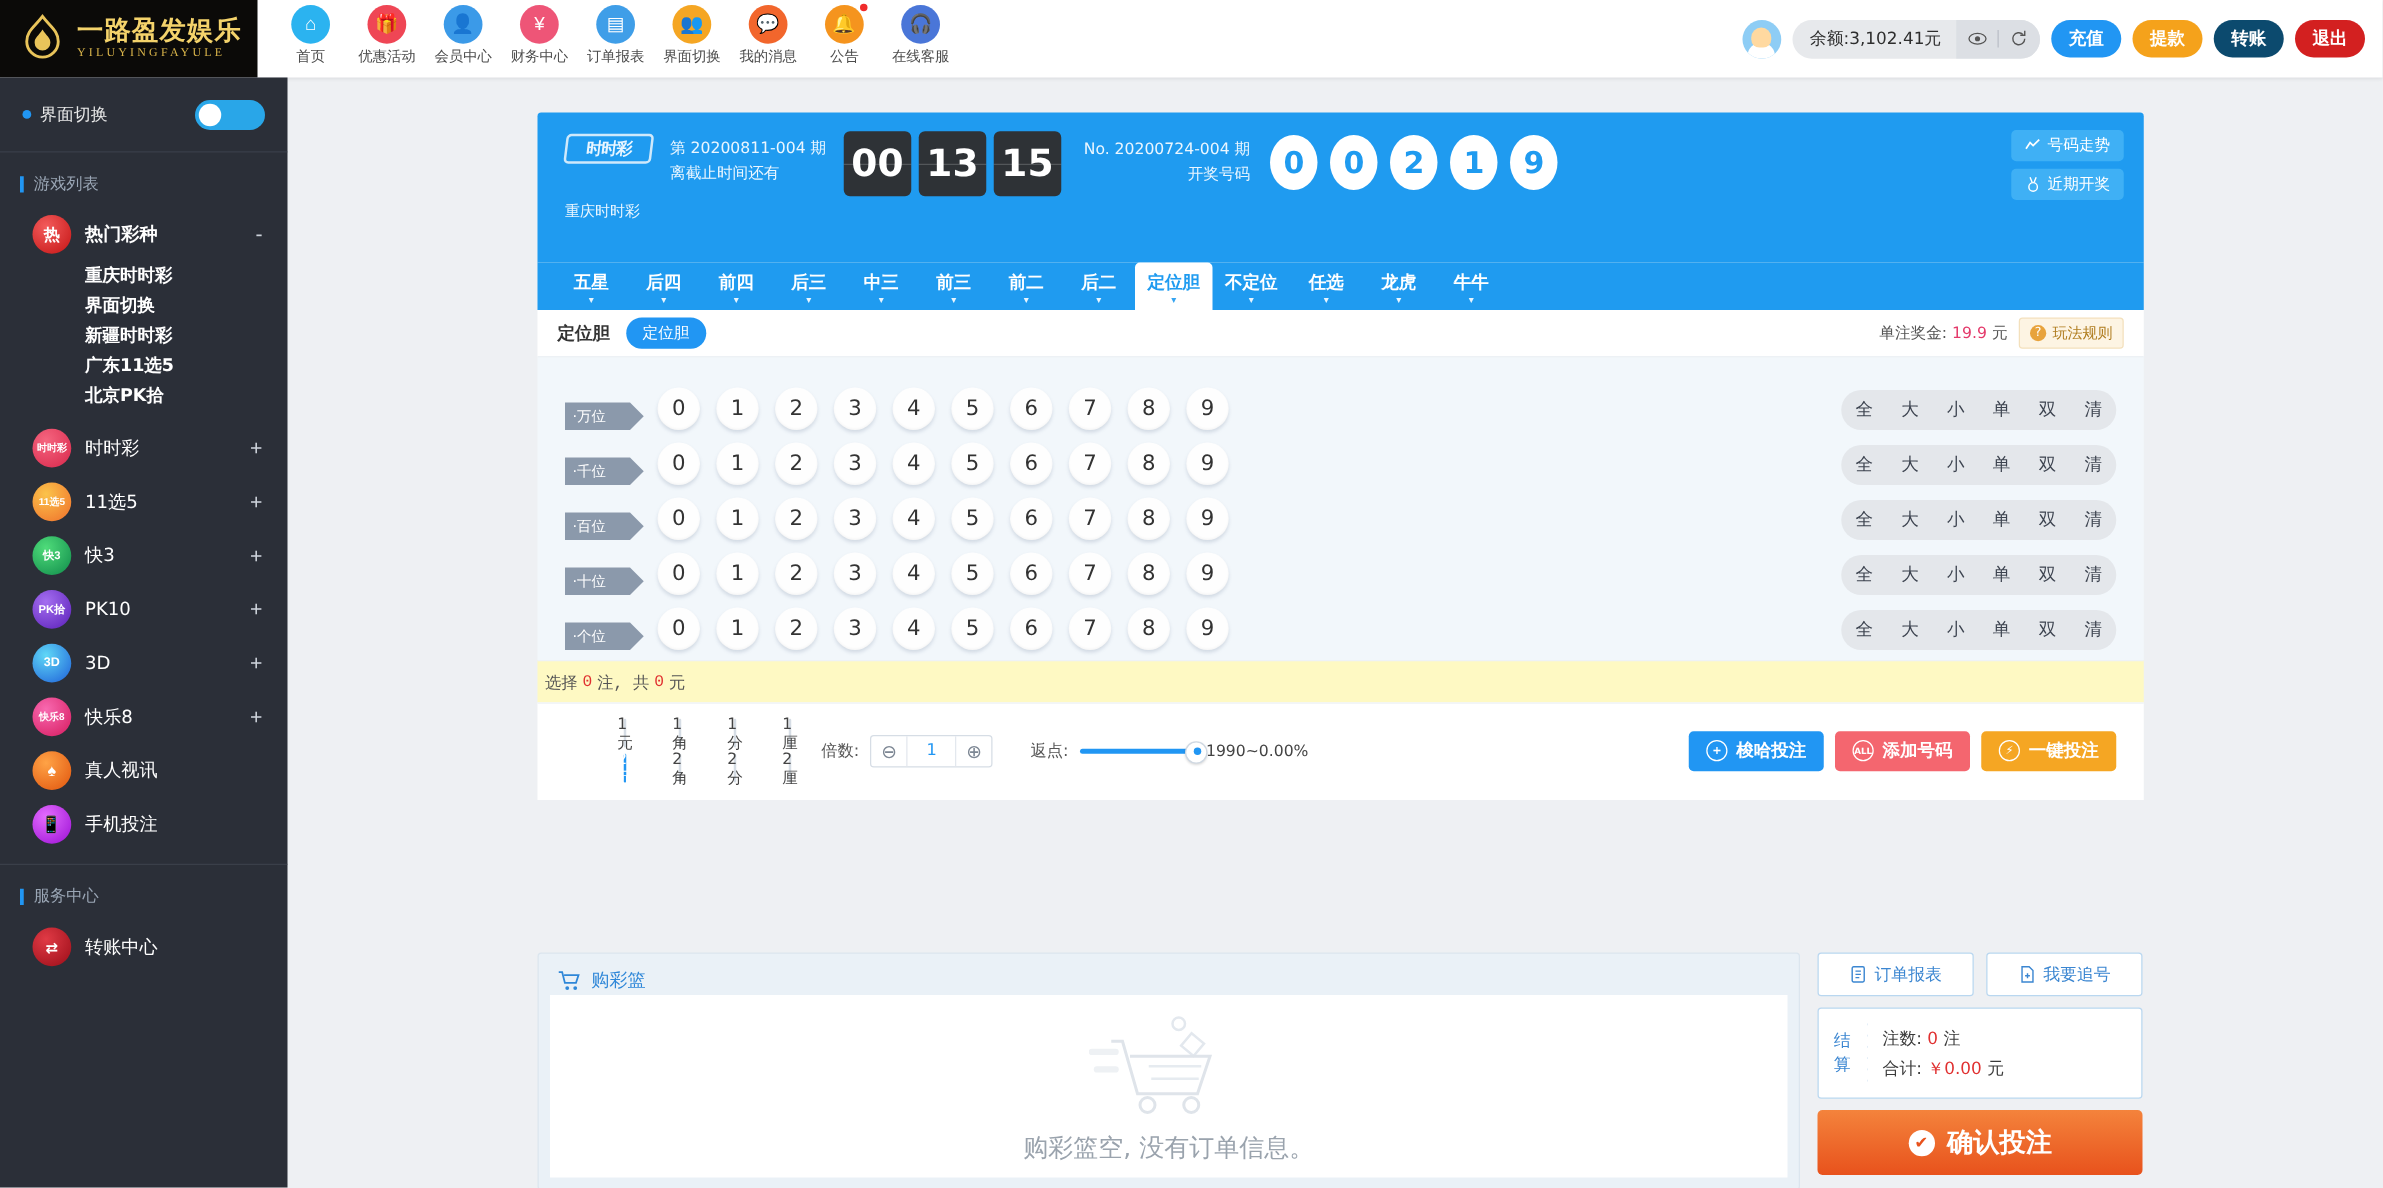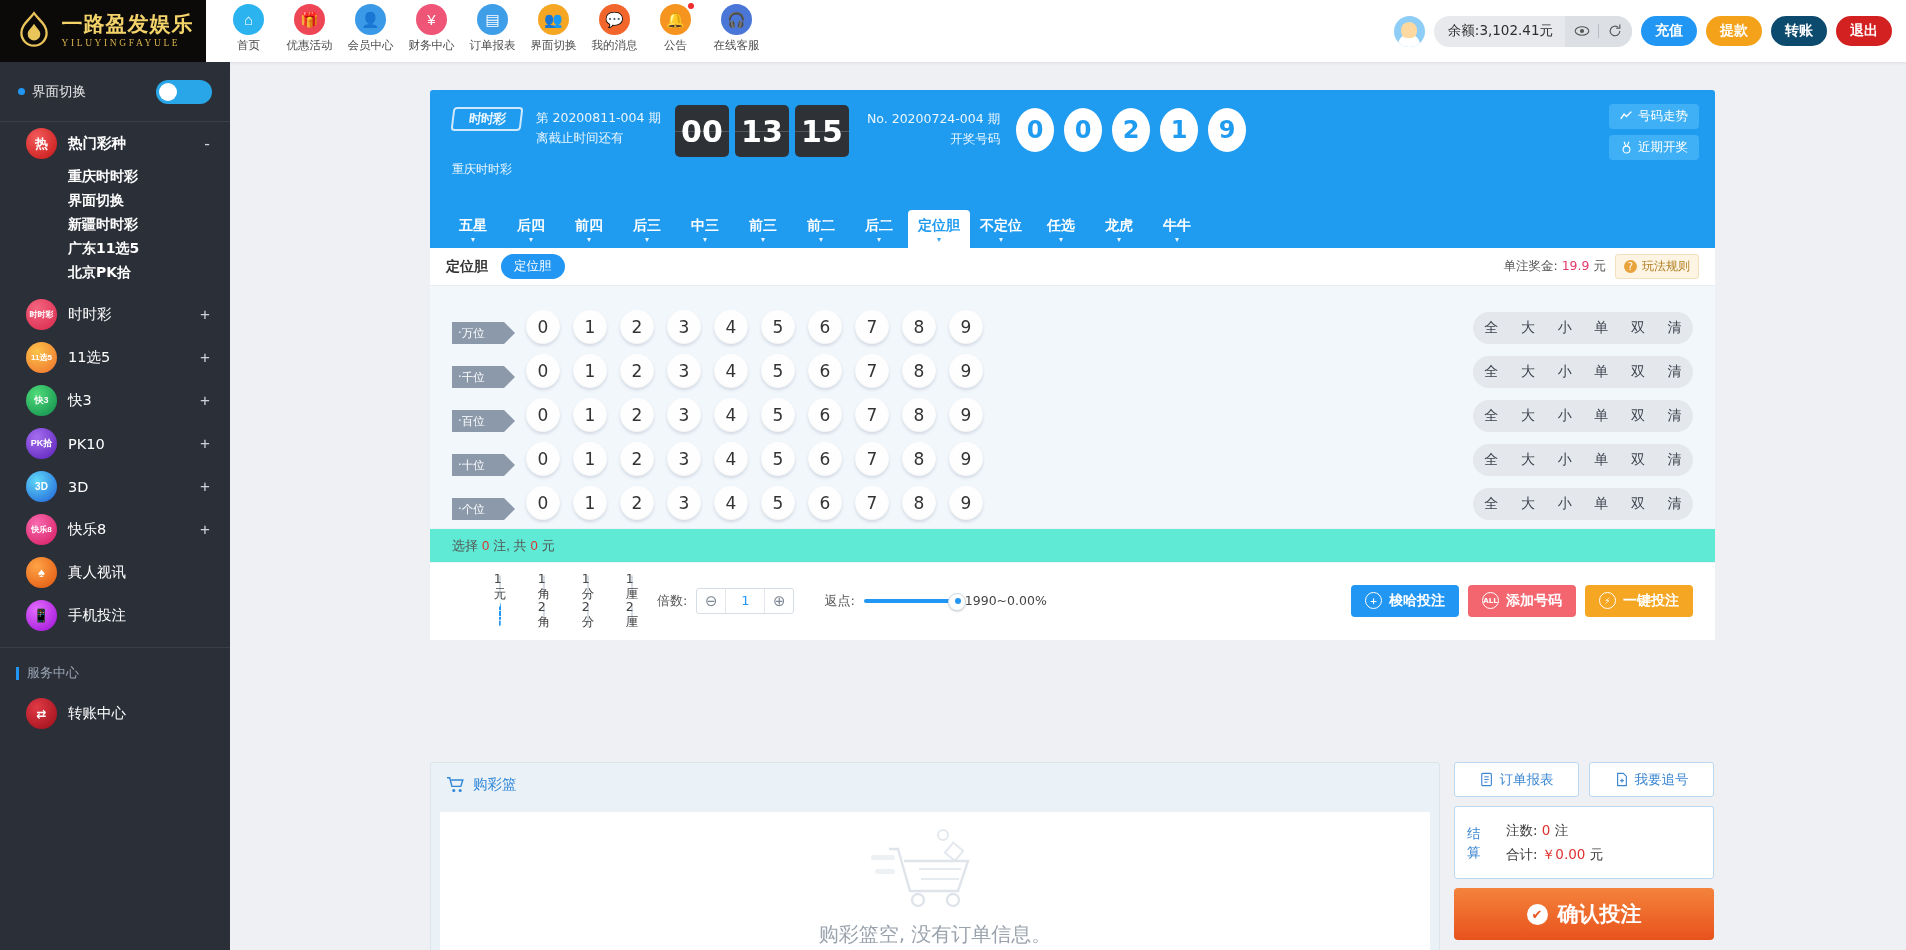--- a/index.html
+++ b/index.html
@@ -207,23 +207,23 @@
     color: #333; cursor: pointer; font-family: "DejaVu Sans", sans-serif;
   }
   .qs {
     position: absolute; right: 22px; width: 220px; height: 32px; background: #e4e7eb;
     border-radius: 16px; display: flex; align-items: center; justify-content: space-around;
   }
   .qs span { font-size: 14px; color: #3d4450; cursor: pointer;
              font-family: "DejaVu Sans", sans-serif; }
 
   .sel-line {
-    background: #5eead4; height: 34px; display: flex; align-items: center; padding-left: 22px;
+    background: #fef9c3; height: 34px; display: flex; align-items: center; padding-left: 6px;
     font-size: 13px; color: #555; border-top: 1px solid #eef2f6;
-    font-family: Liberation Sans, sans-serif;
+    font-family: Liberation Mono, monospace;
   }
   .sel-line b { color: #e03030; font-weight: normal; margin: 0 4px; }
 
   .ctrl-row {
     background: #fff; padding: 12px 22px 14px 22px; display: flex; align-items: center;
     border-top: 1px solid #eef2f6;
   }
   .unit-grid { display: grid; grid-template-columns: repeat(4, 39px); gap: 5px; }
   .unit {
     height: 23px; border: 1px solid #d6dde5; border-radius: 3px; background: #fff;
@@ -259,21 +259,21 @@
   .act.blue { background: #2196f3; }
   .act.red { background: #f4666f; }
   .act.orange { background: #f5a623; }
   .act-ic { width: 17px; height: 17px; border-radius: 50%; border: 1.5px solid #fff;
             display: flex; align-items: center; justify-content: center; font-size: 9px; }
 
   
   .bottom { position: absolute; left: 200px; top: 700px; width: 1285px; display: flex; gap: 14px; }
   .cart-box { width: 1010px; background: #eaf1f7; border: 1px solid #dbe5ee;
               border-radius: 3px; padding: 9px; }
-  .cart-head { display: flex; align-items: center; gap: 8px; padding: 3px 0 18px 6px; }
+  .cart-head { display: flex; align-items: center; gap: 8px; padding: 3px 0 2px 6px; }
   .cart-title { color: #2f87d8; font-size: 14.5px; font-family: "DejaVu Sans", sans-serif; }
   .cart-body { background: #fff; height: 146px; display: flex; flex-direction: column;
                align-items: center; justify-content: center; }
   .cart-empty-text { font-size: 20px; color: #9aa3ad; margin-top: 6px;
                      font-family: "DejaVu Sans", sans-serif; }
   .right-col { width: 260px; display: flex; flex-direction: column; gap: 9px; }
   .rc-btns { display: flex; gap: 10px; }
   .rc-btn {
     flex: 1; height: 35px; border: 1px solid #b9d7f0; background: #fff; border-radius: 3px;
     color: #3b86d1; font-size: 13.5px; display: flex; align-items: center;
@@ -383,20 +383,24 @@
   </div>
 </div>
 
 <div class="sidebar">
   <div class="iface-switch">
     <div class="bluedot"></div>
     <div class="iface-label">界面切换</div>
     <div class="toggle"></div>
   </div>
 
+  <div class="sec-title">
+    <div class="sec-bar"></div>
+    <div class="sec-text">游戏列表</div>
+  </div>
 
   <div class="game-item">
     <div class="game-icon" style="background:radial-gradient(circle at 35% 30%,#f35b5b,#c41414);font-size:13px">热</div>
     <div class="game-name bold">热门彩种</div>
     <div class="game-plus">-</div>
   </div>
   <div class="sub-item">重庆时时彩</div>
   <div class="sub-item">界面切换</div>
   <div class="sub-item">新疆时时彩</div>
   <div class="sub-item">广东11选5</div>

